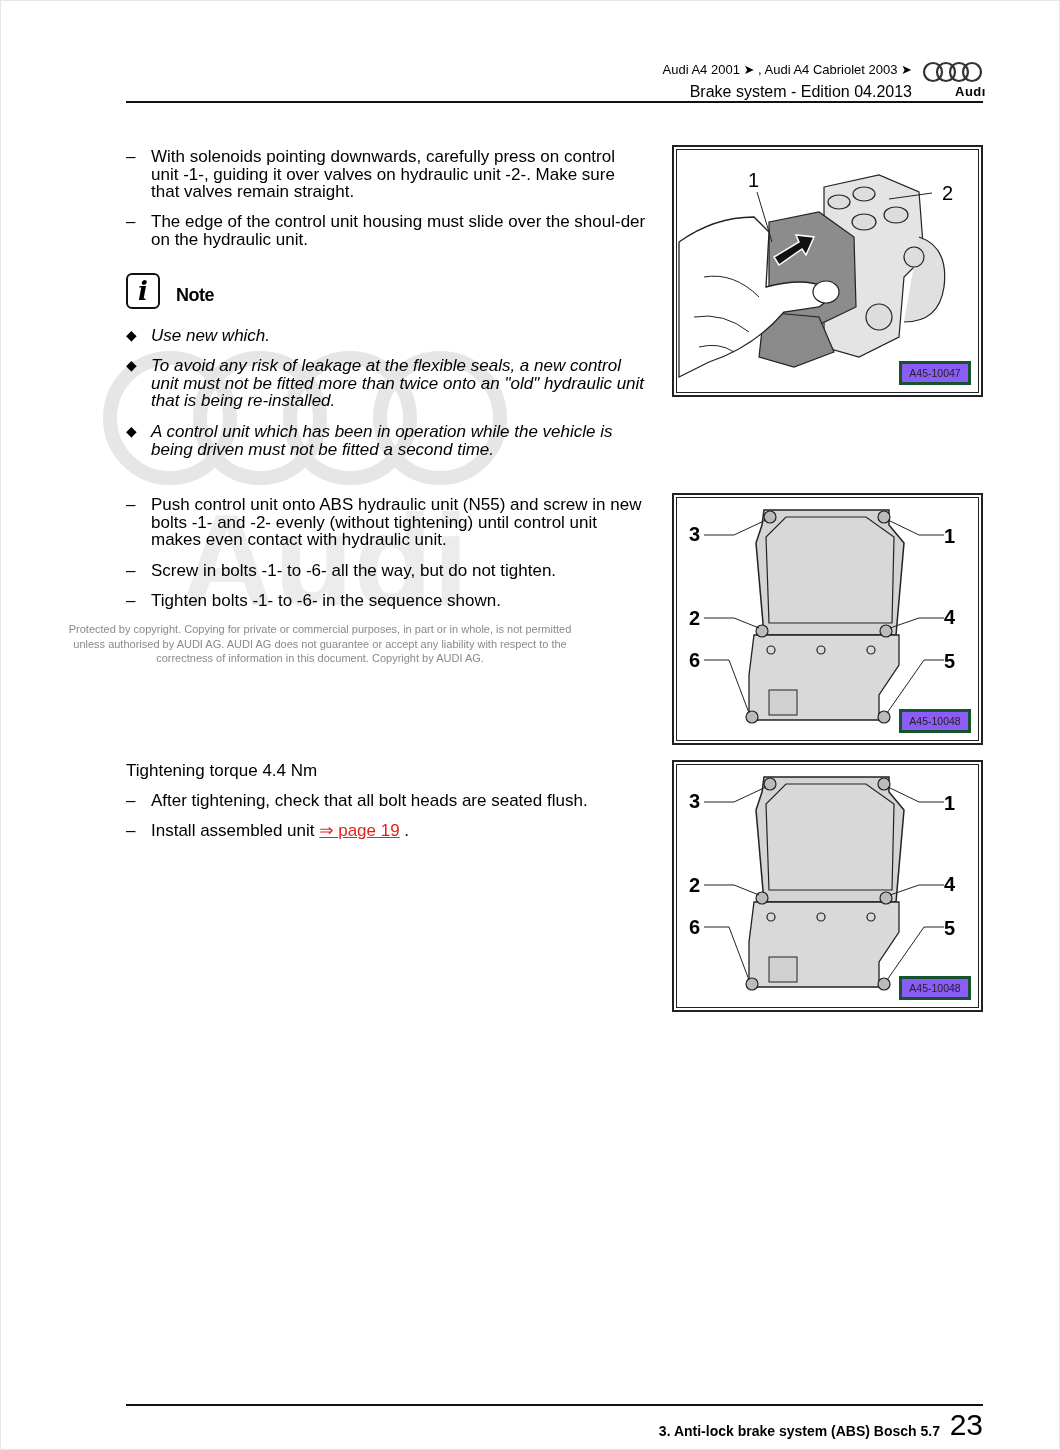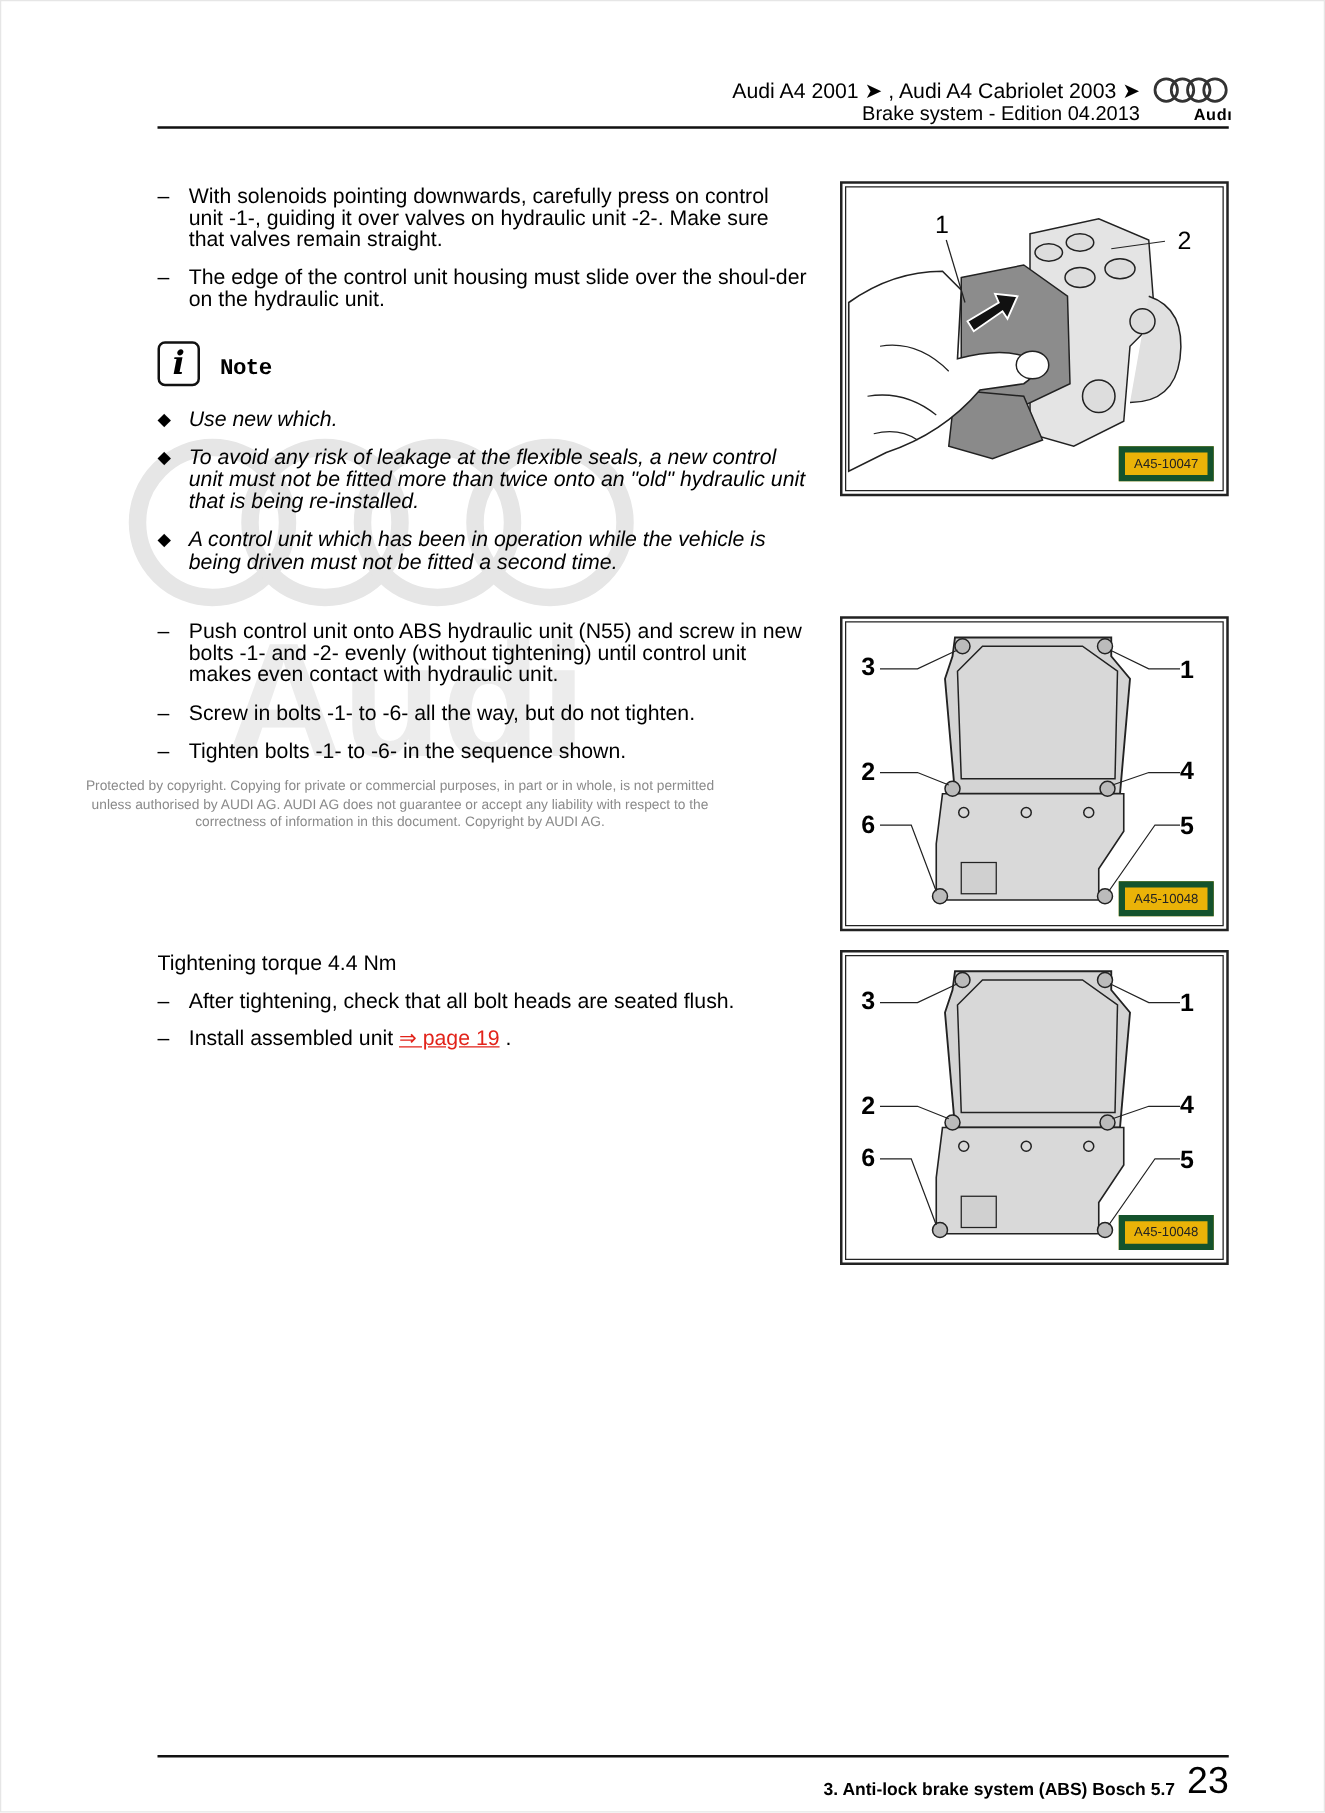--- a/index.html
+++ b/index.html
@@ -2,51 +2,51 @@
 <html><head>
 <meta charset="utf-8">
 <style>
   html, body { margin: 0; padding: 0; }
   body {
     width: 1060px; height: 1450px; background: #ffffff; position: relative; overflow: hidden;
     font-family: "Liberation Sans", sans-serif; color: #000;
   }
   .page-edge { position: absolute; left: 0; top: 0; width: 1058px; height: 1448px; border: 1px solid #e6e6e6; pointer-events: none; }
   
-  .hdr-line1 { position: absolute; right: 148px; top: 62px; font-size: 17px; white-space: nowrap; }
+  .hdr-line1 { position: absolute; right: 148px; top: 62px; font-size: 13px; white-space: nowrap; }
   .hdr-line2 { position: absolute; right: 148px; top: 83px; font-size: 16px; white-space: nowrap; }
   .hdr-rule { position: absolute; left: 126px; top: 101px; width: 857px; height: 2px; background: #111; }
   .audi-logo { position: absolute; left: 922px; top: 61px; width: 62px; height: 40px; }
   .audi-rings { position: absolute; left: 0; top: 0; width: 62px; height: 22px; }
   .audi-word { position: absolute; left: 8px; top: 23px; font-size: 13px; font-weight: bold; letter-spacing: 0.5px; margin-left: 25px; }
 
   
   .txt { font-size: 17px; line-height: 17.5px; }
   .step { position: absolute; left: 126px; width: 520px; }
   .step .dash { position: absolute; left: 0; top: 0; }
   .step .body { margin-left: 25px; display: block; }
   .bullet { position: absolute; left: 126px; width: 520px; font-style: italic; }
   .bullet .dia { position: absolute; left: 0; top: 0; font-style: normal; font-size: 14px; }
   .bullet .body { margin-left: 25px; display: block; }
   .note-box { position: absolute; left: 126px; top: 273px; width: 34px; height: 36px; border: 2px solid #111; border-radius: 6px; box-sizing: border-box; }
   .note-box span { position: absolute; left: 0; top: 1px; width: 100%; text-align: center; font-family: "DejaVu Serif", serif; font-style: italic; font-weight: bold; font-size: 26px; line-height: 30px; }
-  .note-label { position: absolute; left: 176px; top: 285px; font-size: 18px; font-weight: bold; letter-spacing: -0.5px; font-family: Liberation Mono, monospace; }
+  .note-label { position: absolute; left: 176px; top: 285px; font-size: 18px; font-weight: bold; letter-spacing: -0.5px; }
   .plain { position: absolute; left: 126px; }
 
   .copyright { position: absolute; left: 60px; top: 622px; width: 520px; text-align: center; font-size: 11px; line-height: 14.5px; color: #8a8a8a; }
   .link { color: #e2231a; text-decoration: underline; margin-top: 31px; }
 
   
   .watermark { position: absolute; left: 100px; top: 340px; width: 420px; height: 270px; pointer-events: none; }
 
   
   .fig { position: absolute; left: 672px; width: 311px; border: 2px solid #222; box-sizing: border-box; background: #fff; }
   .fig::after { content: ""; position: absolute; left: 2px; top: 2px; right: 2px; bottom: 2px; border: 1px solid #222; }
   .fig svg { position: absolute; left: 0; top: 0; }
-  .fig-id { position: absolute; right: 10px; bottom: 10px; width: 66px; height: 18px; border: 5px solid #14532d; background: #eab308; font-size: 10.5px; text-align: center; line-height: 18px; color: #222; z-index: 2; }
+  .fig-id { position: absolute; right: 10px; bottom: 10px; width: 66px; height: 18px; border: 3px solid #14532d; background: #8b5cf6; font-size: 10.5px; text-align: center; line-height: 18px; color: #222; z-index: 2; }
   .callout { position: absolute; font-size: 20px; font-weight: bold; z-index: 2; }
   .callout.thin { font-weight: normal; font-size: 20px; }
 
   
   .ftr-rule { position: absolute; left: 126px; top: 1404px; width: 857px; height: 2px; background: #111; }
   .ftr-text { position: absolute; right: 120px; top: 1423px; font-size: 14px; font-weight: bold; }
   .ftr-page { position: absolute; right: 77px; top: 1408px; font-size: 30px; }
 </style>
 </head>
 <body>

